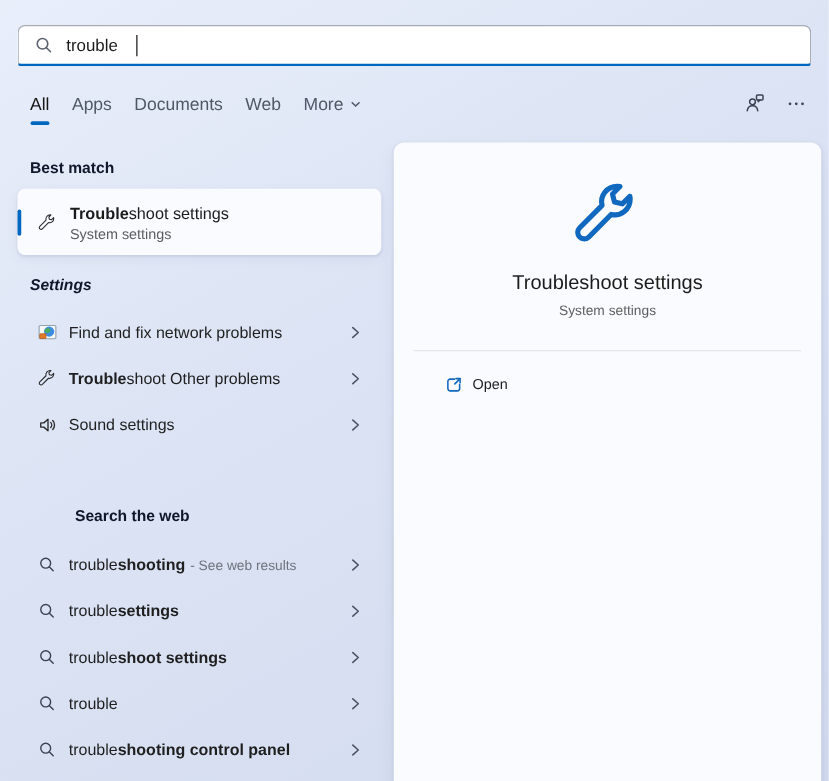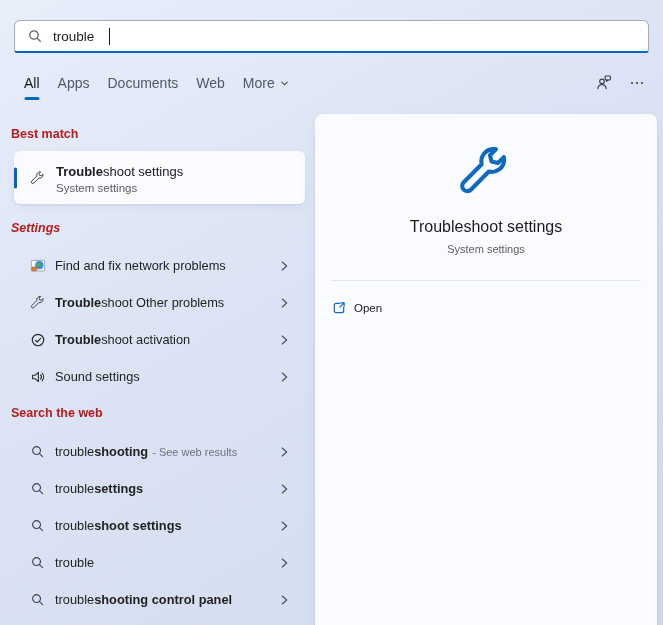--- a/index.html
+++ b/index.html
@@ -21,24 +21,24 @@
   
   .tabs{ position:absolute; left:24px; top:75px; display:flex; gap:18px; align-items:center; }
   .tab{ font-size:14px; color:#4e5866; position:relative; padding-bottom:9px; cursor:default; display:flex; align-items:center; gap:4px;}
   .tab.active{ color:#161616; }
   .tab.active::after{
     content:""; position:absolute; left:50%; transform:translateX(-50%);
     bottom:0; width:15px; height:3px; border-radius:2px; background:#0067c0;
   }
   .header-icons{ position:absolute; right:18px; top:74px; display:flex; gap:16px; align-items:center; }
   
-  .sec-header{ position:absolute; left:11px; font-size:12.5px; font-weight:700; color:#b91c1c;text-align:center; }
+  .sec-header{ position:absolute; left:24px; font-size:12.5px; font-weight:700; color:#0f172a;text-align:center; }
   .bm-header{ top:127px; }
   .settings-header{ top:221px;font-style:italic; }
-  .web-header{ top:406px; }
+  .web-header{ top:406px;margin-left:36px; }
   .bm-card{
     position:absolute; left:14px; top:151px; width:291px; height:53px;
     background:rgba(252,253,255,.9); border-radius:6px;
     box-shadow:0 1px 2px rgba(0,30,80,.07), 0 3px 10px rgba(0,30,80,.05);
     display:flex; align-items:center; padding:0 14px 0 16px; gap:10px;
   }
   .accent-bar{ position:absolute; left:0; top:50%; transform:translateY(-50%);
     width:3px; height:21px; border-radius:2px; background:#0067c0; }
   .bm-text .line1{ font-size:13px; color:#1b1b1b; }
   .bm-text .line2{ font-size:11.5px; color:#5c5c5c; margin-top:2px; }
@@ -55,21 +55,21 @@
   
   .preview{
     position:absolute; left:315px; top:114px; width:342px; height:520px;
     background:#fafbfe; border-radius:8px 8px 0 0;
     box-shadow:0 1px 3px rgba(0,30,80,.08), 0 6px 16px rgba(0,30,80,.05);
     display:flex; flex-direction:column; align-items:center; padding-top:30px;
   }
   .preview-title{ font-size:16px; color:#1c1c1c; margin-top:16px; }
   .preview-sub{ font-size:11px; color:#5f5f5f; margin-top:7px; }
   .divider{ width:calc(100% - 32px); height:1px; background:#e3e6eb; margin-top:25px; }
-  .open-row{ align-self:stretch; display:flex; align-items:center; gap:7px; padding-left:16px; margin-top:13px; height:28px; }
+  .open-row{ align-self:stretch; display:flex; align-items:center; gap:7px; padding-left:40px; margin-top:13px; height:28px; }
   .open-row .open-label{ font-size:11.5px; color:#1b1b1b; }
   svg{ display:block; }
 </style>
 </head>
 <body>
 
 <div class="search-box">
   <span class="icn">
     <svg width="16" height="16" viewBox="0 0 16 16" fill="none" stroke="#5a6270" stroke-width="1.3" stroke-linecap="round">
       <circle cx="7" cy="7" r="4.2"></circle>
@@ -153,34 +153,20 @@
         </svg>
     </span>
   </div>
   <div class="row">
     <span class="icn">
       <svg width="16" height="16" viewBox="0 0 24 24" fill="none" stroke="#2b2b2b" stroke-width="1.3" stroke-linejoin="round">
         <path d="M15.2 2.1a5.1 5.1 0 0 0-5 6.3L2.8 15.8a2.15 2.15 0 1 0 3.04 3.04L13.2 11.4a5.1 5.1 0 0 0 6.3-5c0-.33-.03-.66-.1-.98L16.9 7.9l-2.6-.65-.65-2.6 2.48-2.48c-.3-.06-.62-.08-.93-.07z"></path>
       </svg>
     </span>
     <span class="label"><span class="wb">Trouble</span><span>shoot Other problems</span></span>
-    <span class="chev">
-      <svg width="14" height="14" viewBox="0 0 16 16" fill="none" stroke="#4a5260" stroke-width="1.4" stroke-linecap="round" stroke-linejoin="round">
-          <path d="M6 3.5 11 8 6 12.5"></path>
-        </svg>
-    </span>
-  </div>
-  <div class="row">
-    <span class="icn">
-      <svg width="16" height="16" viewBox="0 0 16 16" fill="none" stroke="#2b2b2b" stroke-width="1.15" stroke-linecap="round" stroke-linejoin="round">
-        <circle cx="8" cy="8" r="5.7"></circle>
-          <path d="M5.5 8.3 7.2 10 10.6 6.3"></path>
-      </svg>
-    </span>
-    <span class="label"><span class="wb">Trouble</span><span>shoot activation</span></span>
     <span class="chev">
       <svg width="14" height="14" viewBox="0 0 16 16" fill="none" stroke="#4a5260" stroke-width="1.4" stroke-linecap="round" stroke-linejoin="round">
           <path d="M6 3.5 11 8 6 12.5"></path>
         </svg>
     </span>
   </div>
   <div class="row">
     <span class="icn">
       <svg width="16" height="16" viewBox="0 0 16 16" fill="none" stroke="#2b2b2b" stroke-width="1.1" stroke-linecap="round" stroke-linejoin="round">
         <path d="M2.6 6.3h2.5l3.3-2.9v9.2L5.1 9.7H2.6z"></path>

